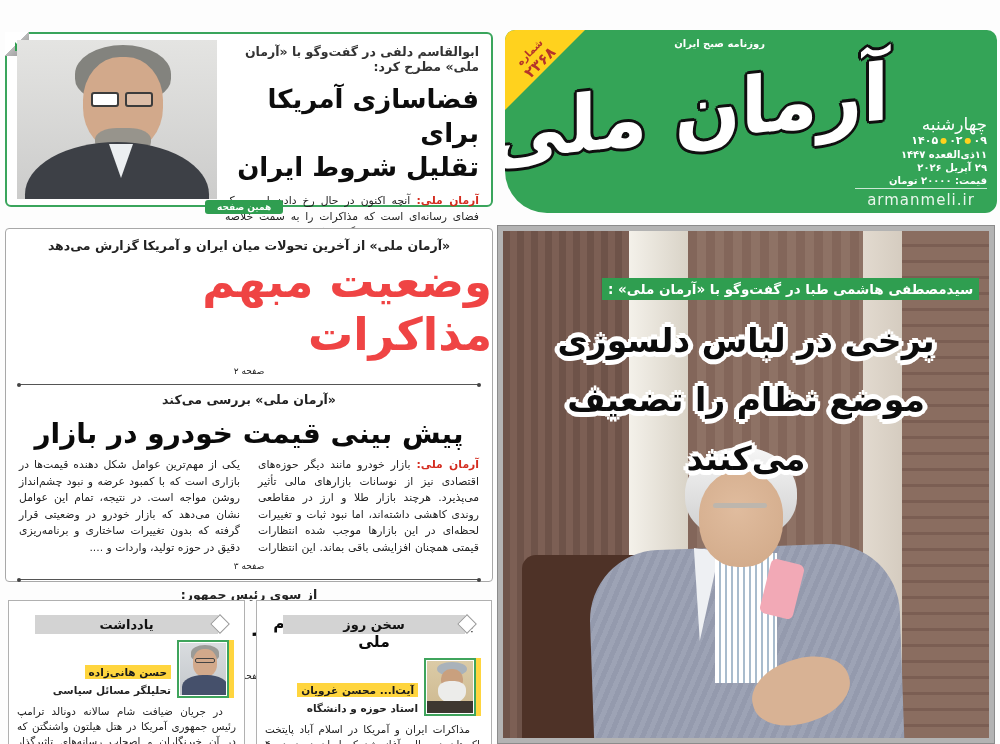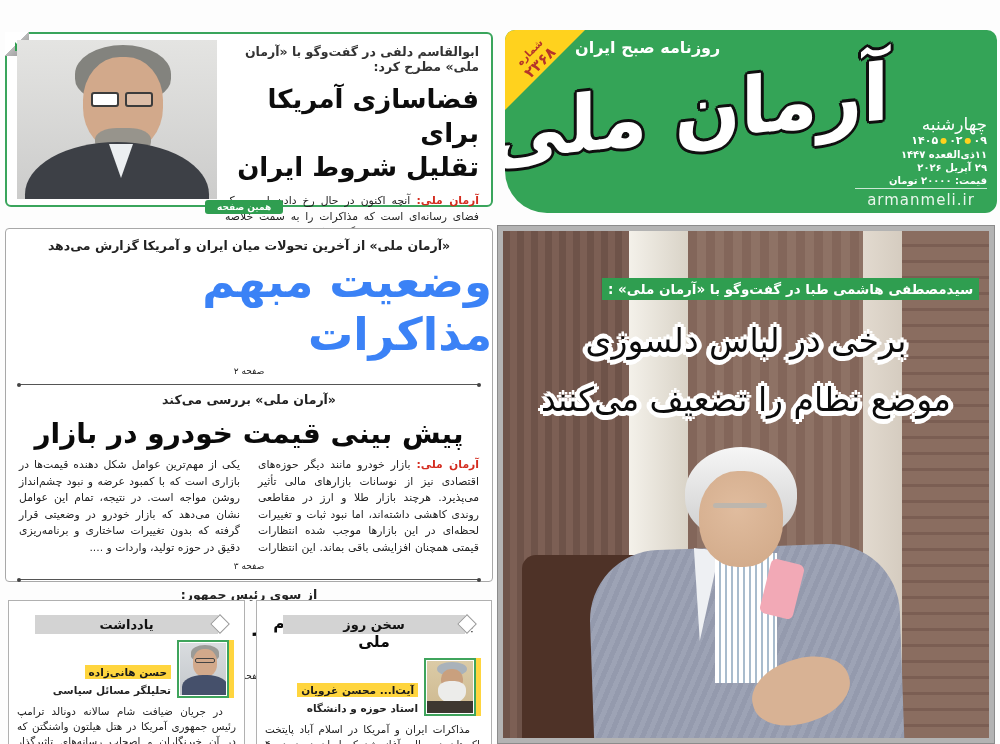--- a/index.html
+++ b/index.html
@@ -19,22 +19,22 @@
 
   
   .masthead{ position:absolute; left:505px; top:30px; width:492px; height:183px; background:#34a457;
              border-radius:10px 10px 12px 42px; overflow:hidden; }
   .issue-corner{ position:absolute; left:0; top:0; width:80px; height:80px; background:#ffd21e;
              clip-path:polygon(0 0,100% 0,0 100%); }
   .issue-corner .txt{ position:absolute; left:-4px; top:14px; width:70px; transform:rotate(-45deg);
              text-align:center; color:#b5342a; font-weight:bold; }
   .issue-label{ font-size:10px; display:block; }
   .issue-number{ font-size:15px; display:block; }
-  .tagline{ position:absolute; left:70px; top:8px; width:190px; text-align:left; color:#fff;
-            font-weight:bold; font-size:16px; }
+  .tagline{ position:absolute; left:70px; top:8px; width:190px; text-align:right; color:#fff;
+            font-weight:bold; font-size:10px; }
   .calligraphy{ position:absolute; left:55px; top:34px; width:330px; text-align:center; color:#fff;
             font-size:78px; font-weight:bold; transform:rotate(-6deg) skewX(-6deg); white-space:nowrap;
             text-shadow:-2px -2px 0 #101010,2px -2px 0 #101010,-2px 2px 0 #101010,2px 2px 0 #101010,
                         0 3px 0 #101010,0 -3px 0 #101010,3px 0 0 #101010,-3px 0 0 #101010; }
   .dateblock{ position:absolute; right:10px; top:84px; width:132px; color:#fff; text-align:right; }
   .dateblock .weekday{ font-size:17px; font-weight:normal; margin-bottom:0; }
   .dateblock .dline{ font-size:11px; font-weight:bold; margin-bottom:2px; }
   .dateblock .dot{ color:#ffd21e; font-size:8px; vertical-align:1px; padding:0 2px; }
   .dateblock .small{ font-size:10px; font-weight:bold; margin-bottom:2px; }
   .site{ border-top:1px solid rgba(255,255,255,.75); margin-top:0; padding-top:2px;
@@ -69,21 +69,21 @@
   .ts-body{ margin-top:9px; font-size:10.8px; line-height:16px; color:#222; text-align:justify; }
   .lead-red{ color:#d42b1e; font-weight:bold; }
   .tag-green{ position:absolute; bottom:-9px; left:198px; background:#2f9e50; color:#fff;
               font-size:9px; font-weight:bold; padding:2px 12px; border-radius:3px; }
 
   
   .middle-box{ position:absolute; left:5px; top:228px; width:488px; height:354px; background:#fff;
                border:1px solid #a8a8a8; border-radius:4px; display:flex; flex-direction:column;
                align-items:center; padding-top:9px; }
   .kicker{ font-size:12.5px; font-weight:bold; color:#222; }
-  .headline-xl{ font-size:45px; font-weight:bold; color:#3b82f6; margin-top:2px; }
+  .headline-xl{ font-size:45px; font-weight:bold; color:#ef4444; margin-top:2px; }
   .headline-lg{ font-size:28px; font-weight:bold; color:#0a0a0a; margin-top:10px; }
   .headline-md{ font-size:27px; font-weight:bold; color:#0a0a0a; margin-top:2px; }
   .page-label{ font-size:9px; color:#222; margin-top:5px; }
   .divider{ width:460px; border-top:1px solid #555; margin:8px 0 7px; position:relative; }
   .divider::before,.divider::after{ content:""; position:absolute; top:-2.5px; width:4px; height:4px;
                background:#444; border-radius:50%; }
   .divider::before{ right:-2px; } .divider::after{ left:-2px; }
   .body-2col{ width:460px; margin-top:7px; column-count:2; column-gap:18px; font-size:10.8px;
               line-height:16.5px; text-align:justify; color:#222; }
 
@@ -149,21 +149,21 @@
       background:repeating-linear-gradient(90deg,#ffffff 0 4px,#a9bccd 4px 6px); }
   .t-pink{ position:absolute; left:262px; top:330px; width:34px; height:56px; background:#f2a9b6;
       transform:rotate(14deg); border-radius:6px; }
   .t-lapel{ position:absolute; left:186px; top:318px; width:26px; height:92px; background:#eef0f3;
       clip-path:polygon(0 0,100% 0,60% 100%); transform:rotate(6deg); }
   .t-hands{ position:absolute; left:248px; top:428px; width:100px; height:64px; background:#d8b294;
       border-radius:48%; transform:rotate(-18deg); }
   .photo-kicker{ position:absolute; left:99px; top:47px; background:#2f9e50; color:#fff;
       font-size:13.5px; font-weight:bold; padding:3px 6px; white-space:nowrap; }
   .photo-headline{ position:absolute; left:0; top:80px; width:100%; text-align:center;
-      font-size:33px; font-weight:normal; color:#0c0c0c; line-height:59px;
+      font-size:33px; font-weight:bold; color:#0c0c0c; line-height:59px;
       text-shadow:-3px -3px 0 #fff,0 -3px 0 #fff,3px -3px 0 #fff,-3px 0 0 #fff,3px 0 0 #fff,
                   -3px 3px 0 #fff,0 3px 0 #fff,3px 3px 0 #fff,-5px 0 0 #fff,5px 0 0 #fff,
                   0 5px 0 #fff,0 -5px 0 #fff; }
 </style>
 </head>
 <body>
 
 <div id="canvas">
 
 

